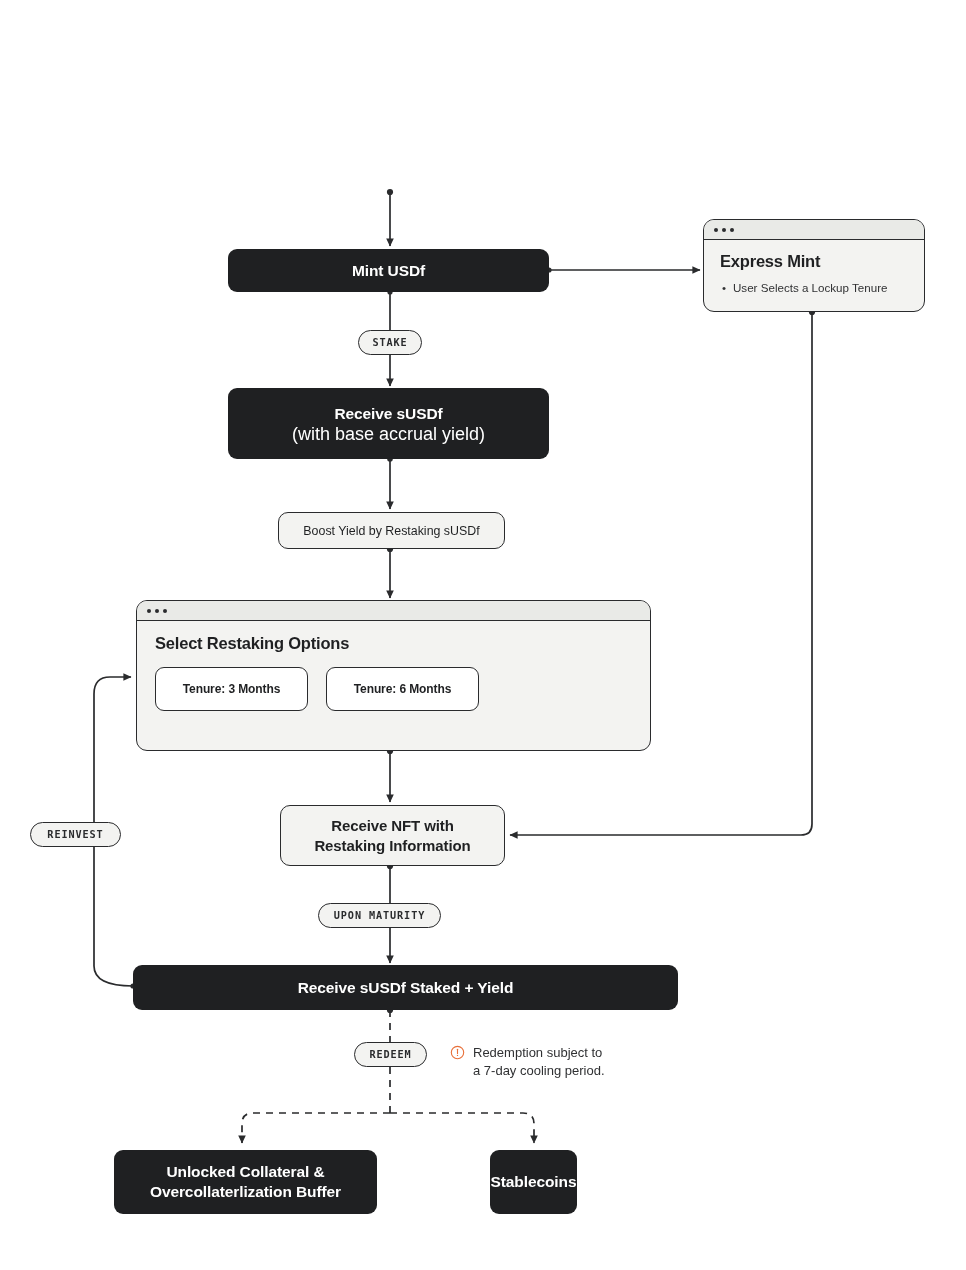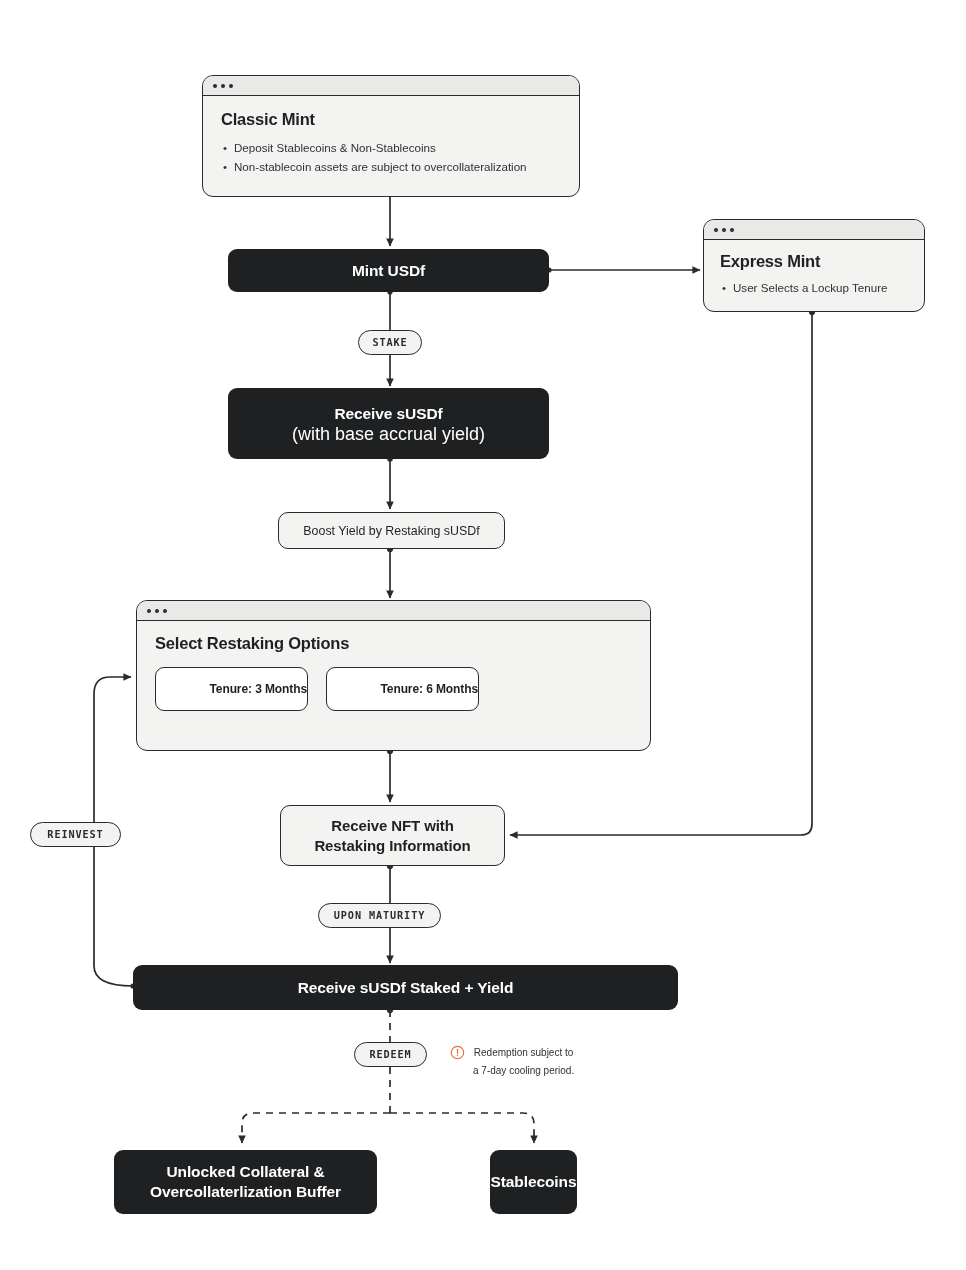--- a/index.html
+++ b/index.html
@@ -124,21 +124,21 @@
   .lightbox.plain { font-size: 12.4px; font-weight: 400; }
   .lightbox.strong { font-size: 15px; font-weight: 700; line-height: 20px; letter-spacing: -0.1px; }
 
   
   .chip {
     background: #ffffff;
     border: 1.6px solid #2a2b2d;
     border-radius: 9px;
     display: flex;
     align-items: center;
-    justify-content: flex-end;
+    justify-content: center;
     font-size: 12px;
     font-weight: 700;
     color: #1f2022;
     letter-spacing: -0.1px;
   }
 
   
   .elabel {
     position: absolute;
     background: #f3f3f1;
@@ -157,25 +157,24 @@
   }
 
   
   .note {
     position: absolute;
     display: flex;
     align-items: flex-start;
     gap: 8px;
   }
   .note-text {
-    font-size: 10px;
+    font-size: 13px;
     line-height: 18px;
     color: #303133;
     white-space: pre-line;
-    text-align: center;
   }
   .warn-icon { flex: 0 0 auto; margin-top: 1px; }
 </style>
 </head>
 <body>
 
 <div id="canvas">
 
   <svg id="edges" viewBox="0 0 966 1270">
     <defs>
@@ -218,34 +217,20 @@
 
     <g fill="none" stroke="#2a2b2d" stroke-width="1.7" stroke-dasharray="7 6" stroke-linecap="butt">
       <path d="M 390 1010 L 390 1042"></path>
       <path d="M 390 1067 L 390 1113"></path>
       <path d="M 390 1113 L 253 1113 Q 242 1113 242 1124 L 242 1143" marker-end="url(#arrow)"></path>
       <path d="M 390 1113 L 523 1113 Q 534 1113 534 1124 L 534 1143" marker-end="url(#arrow)"></path>
     </g>
     <circle cx="390" cy="1010" r="3.1" fill="#2a2b2d" stroke="none"></circle>
   </svg>
 
-  <div class="node card" style="left:202px; top:75px; width:378px; height:122px;">
-    <div class="card-titlebar">
-      <span class="dot"></span>
-      <span class="dot"></span>
-      <span class="dot"></span>
-    </div>
-    <div class="card-body">
-      <div class="card-title">Classic Mint</div>
-      <ul class="bullets">
-        <li>Deposit Stablecoins &amp; Non-Stablecoins</li>
-        <li>Non-stablecoin assets are subject to overcollateralization</li>
-      </ul>
-    </div>
-  </div>
 
   <div class="node solid" style="left:228px; top:249px; width:321px; height:43px;">
     <div class="main">Mint USDf</div>
   </div>
 
   <div class="node card" style="left:703px; top:219px; width:222px; height:93px;">
     <div class="card-titlebar">
       <span class="dot"></span>
       <span class="dot"></span>
       <span class="dot"></span>

